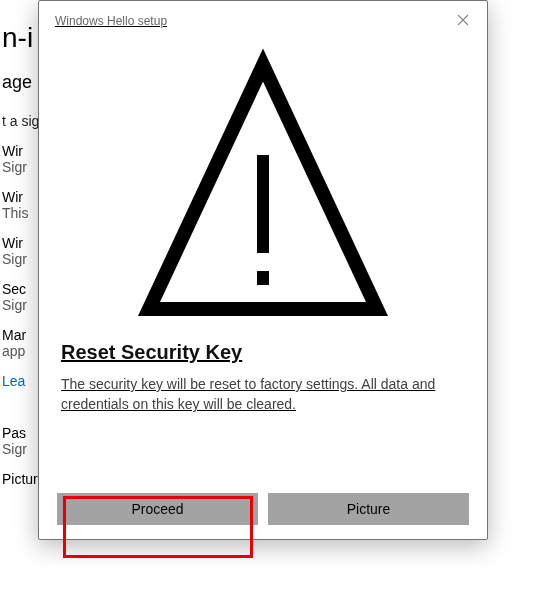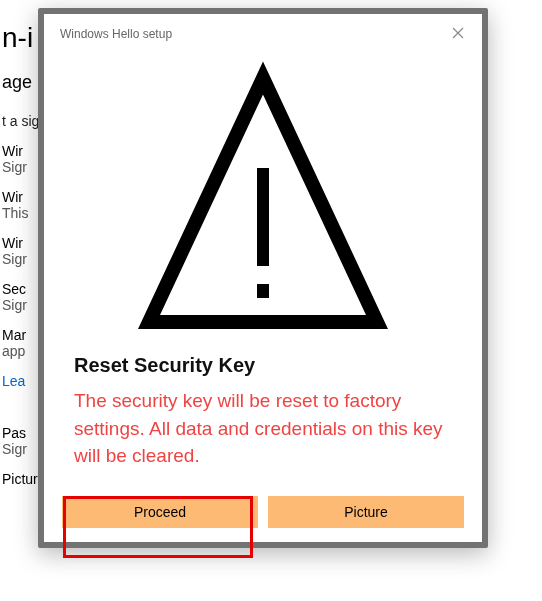--- a/index.html
+++ b/index.html
@@ -46,30 +46,31 @@
       margin-left: 2px;
       white-space: nowrap;
     }
     .bg-item .t1 { font-size: 14px; color: #000; }
     .bg-item .t2 { font-size: 14px; color: #555; }
     .bg-link { color: #0066cc; font-size: 14px; margin-top: 14px; margin-left: 2px; white-space: nowrap; }
     .bg-row-last { margin-top: 36px; }
 
     .dialog {
       position: absolute;
-      top: 8px;
+      top: 0;
       left: 38px;
       width: 450px;
       height: 540px;
       background: #fff;
       box-shadow: 0 6px 24px rgba(0,0,0,0.28);
-      border: 6px solid #737373;
+      border: 1px solid #737373;
       border-radius: 2px;
       z-index: 10;
       overflow: visible;
+      text-decoration: underline;
     }
     .dialog-header {
       display: flex;
       align-items: center;
       justify-content: space-between;
       padding: 10px 14px 6px 16px;
       color: #666;
       font-size: 12px;
     }
     .close-btn {
@@ -83,47 +84,46 @@
       display: flex;
       justify-content: center;
       margin-top: 10px;
     }
     .icon-wrap svg {
       width: 260px;
       height: 280px;
     }
     .dialog-body {
       padding: 4px 22px 0 22px;
-      margin-left: 8px;
     }
     .dialog-heading {
       font-size: 20px;
       font-weight: 600;
       color: #111;
       margin-top: 6px;
     }
     .dialog-text {
-      font-size: 19px;
-      color: #ef4444;
+      font-size: 14px;
+      color: #404040;
       margin-top: 10px;
       line-height: 1.45;
     }
     .dialog-buttons {
       position: absolute;
       bottom: 14px;
       left: 18px;
       right: 18px;
       display: flex;
       gap: 10px;
       width: calc(100% - 36px);
     }
     .dlg-btn {
       flex: 1;
       height: 32px;
-      background: #fdba74;
+      background: #a3a3a3;
       border: none;
       font-size: 14px;
       color: #000;
       cursor: pointer;
       font-family: inherit;
     }
     .highlight-box {
       position: absolute;
       border: 3px solid #e60000;
       pointer-events: none;

